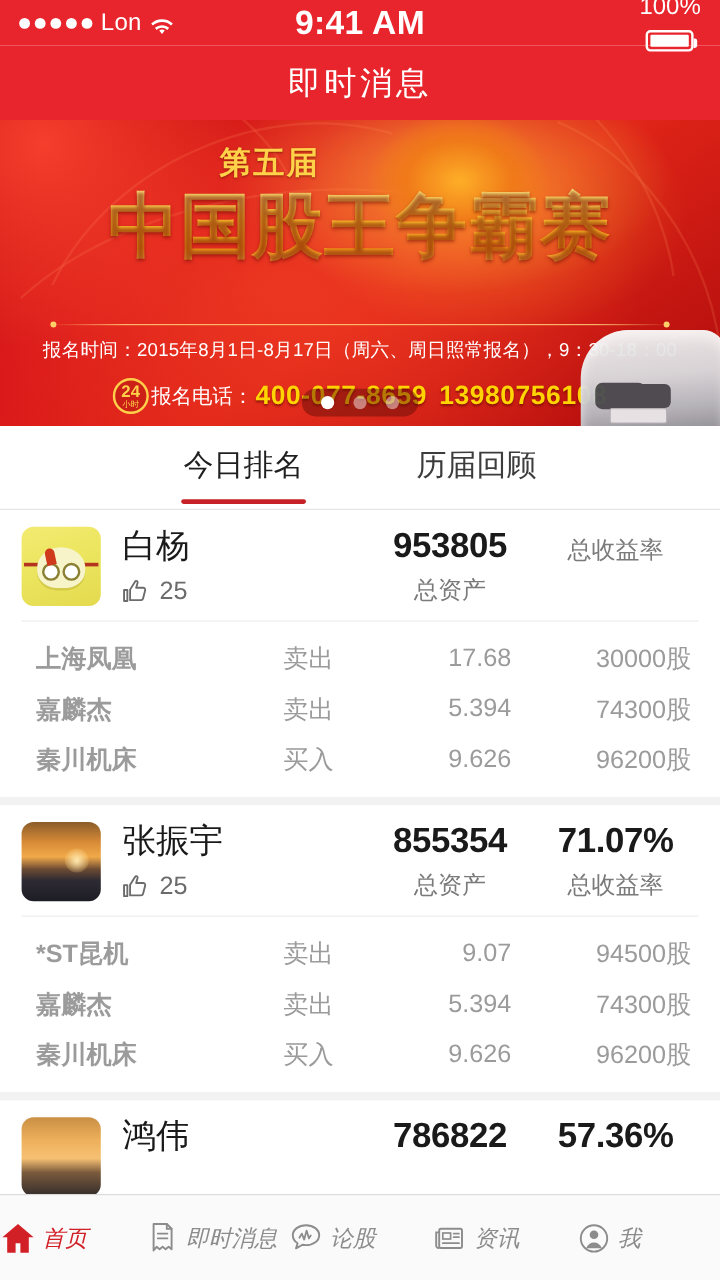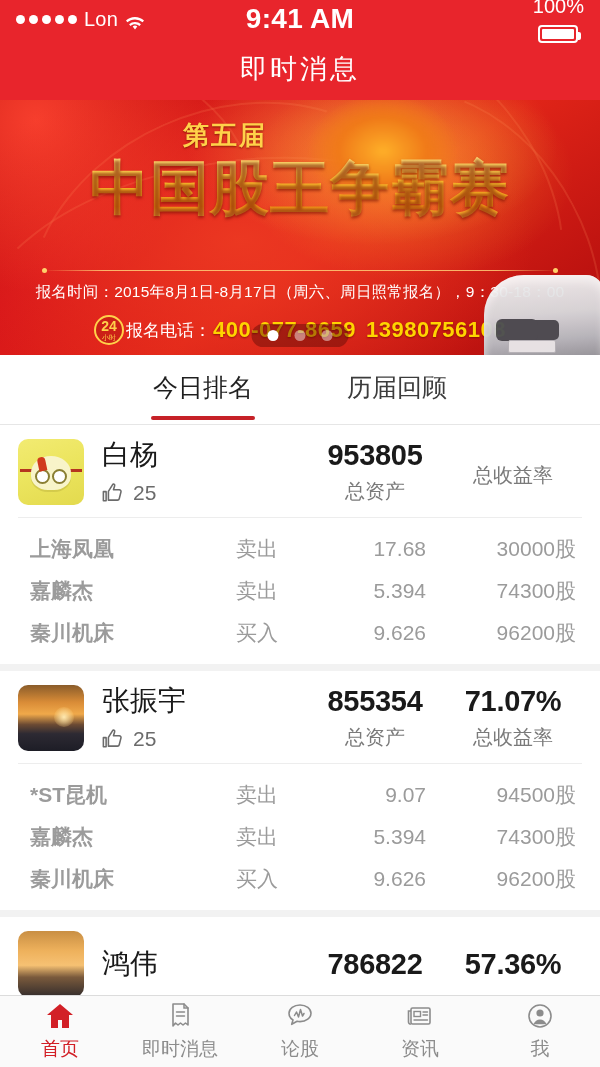--- a/index.html
+++ b/index.html
@@ -143,21 +143,21 @@
   .tab { font-size:25px; color:#3c3c3c; position:relative; padding:12px 4px 16px; }
   .tab.active { color:#1f1f1f;text-align:right; }
   .tab.active::after {
     content:""; position:absolute; left:2px; right:2px; bottom:0; height:4px;
     background:#c62127; border-radius:2px;
   }
 
   
   .list { flex:1 1 auto; background:#f2f2f2; overflow:hidden; }
   .card { background:#fff; padding:0 0 4px; margin-bottom:7px; }
-  .card-head { display:flex; align-items:center; padding:14px 18px 12px 18px; }
+  .card-head { display:flex; align-items:flex-start; padding:14px 18px 12px 18px; }
   .avatar {
     width:66px; height:66px; border-radius:10px; flex:0 0 auto; overflow:hidden;
     position:relative; background:#ddd;
   }
   .avatar.yellow { background:linear-gradient(160deg,#f2eb72 0%,#ece55f 45%,#e3da4e 100%); }
   .av-face {
     position:absolute; left:50%; top:52%; transform:translate(-50%,-50%);
     width:40px; height:34px; background:#f8f4c9; border-radius:50% 50% 42% 42%;
     box-shadow:0 2px 0 rgba(150,140,40,.25);
   }
@@ -202,22 +202,22 @@
 
   .card.partial { margin-bottom:0; }
   .card.partial .card-head { padding-bottom:0; }
 
   
   .tabbar {
     height:72px; flex:0 0 auto; background:#fafafa;
     border-top:1px solid #dcdcdc; display:flex; align-items:center;
   }
   .tb-item {
-    flex:1 1 0; display:flex; flex-direction:column; align-items:center;
-    gap:5px; color:#8c8c8c; font-size:19px;
+    flex:1 1 0; display:flex; align-items:center;
+    gap:5px; color:#8c8c8c; font-size:19px;font-style:italic;
   }
   .tb-item.active { color:#d22027; }
   .tb-ico { width:30px; height:30px; display:block; }
 </style>
 </head>
 <body>
 
 <div id="app">
 
   <div class="statusbar">

